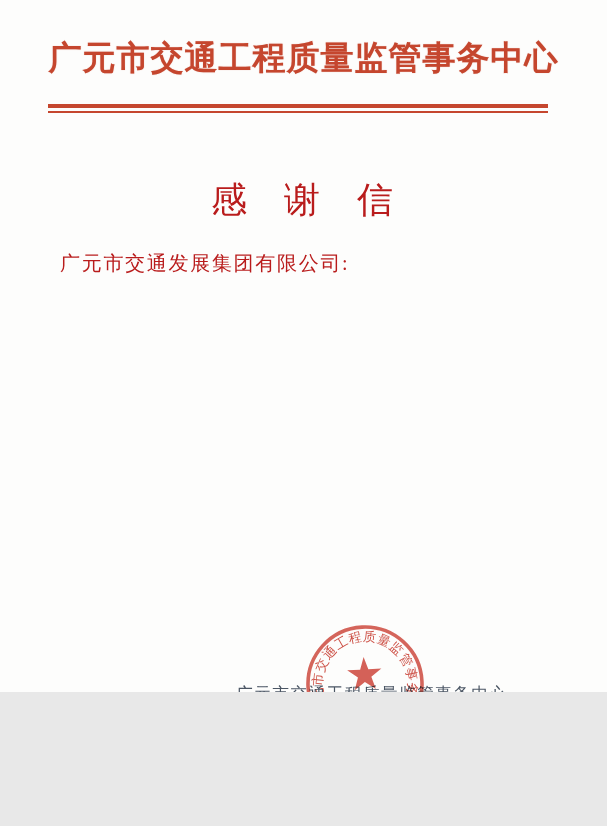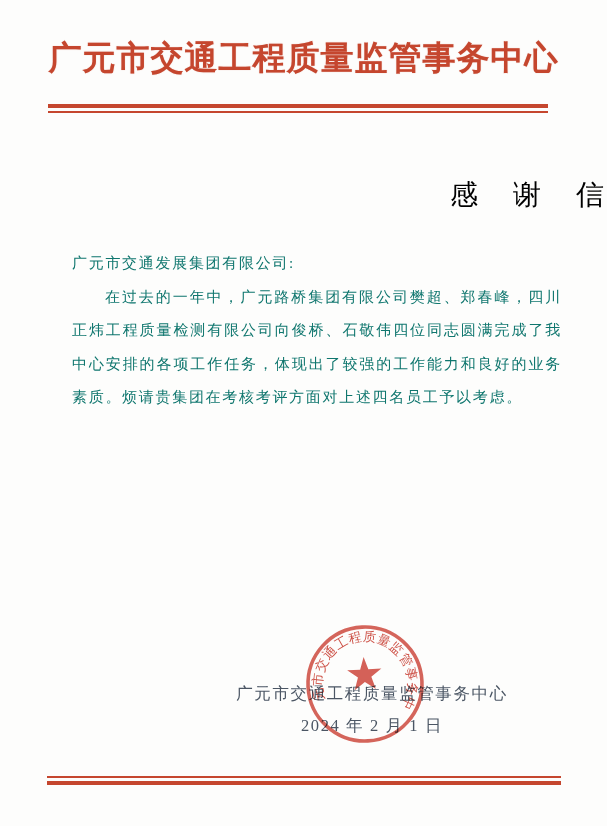--- a/index.html
+++ b/index.html
@@ -1,18 +1,18 @@
 <!DOCTYPE html>
 <html><head>
 <meta charset="utf-8">
 <style>
   html,body{margin:0;padding:0;background:#e8e8e8;}
   .page{
     position:relative;
-    width:607px;height:826px;
+    width:607px;height:692px;
     margin:0 auto;
     background:#fdfdfc;
     overflow:hidden;
     font-family:"Liberation Serif","DejaVu Serif",serif;
   }
   
   .org-header{
     position:absolute;top:36px;left:0;right:0;
     text-align:center;
     font-weight:700;
@@ -22,34 +22,34 @@
     text-shadow:0 0 1px rgba(197,70,46,.45);
   }
   .rule{position:absolute;background:#c5462e;}
   .rule-top-thick{top:104px;left:48px;width:500px;height:4px;}
   .rule-top-thin{top:111px;left:48px;width:500px;height:2px;}
   .rule-bottom-thin{top:776px;left:47px;width:514px;height:2px;}
   .rule-bottom-thick{top:781px;left:47px;width:514px;height:4px;}
   
   .letter-title{
     position:absolute;top:176px;left:0;right:0;
-    text-align:right;
-    font-size:28px;
-    color:#000000;
+    text-align:center;
+    font-size:36px;
+    color:#b91c1c;
     word-spacing:22px;
     letter-spacing:3px;
     font-weight:500;
   }
   
   .body-text{
-    position:absolute;top:247px;left:72px;width:490px;
-    font-size:15px;
+    position:absolute;top:247px;left:60px;width:490px;
+    font-size:20px;
     line-height:33.5px;
     letter-spacing:1.7px;
-    color:#0f766e;
+    color:#b91c1c;
     text-align:justify;
   }
   .body-text p{margin:0;text-indent:2.2em;}
   .body-text .salutation{text-indent:0;}
   
   .signature-block{
     position:absolute;top:678px;right:70px;width:330px;
     text-align:center;
     color:#4b5664;
     font-size:16.5px;
@@ -71,21 +71,20 @@
 <div class="page">
 
   <div class="org-header">广元市交通工程质量监管事务中心</div>
   <div class="rule rule-top-thick"></div>
   <div class="rule rule-top-thin"></div>
 
   <div class="letter-title">感 谢 信</div>
 
   <div class="body-text">
     <p class="salutation">广元市交通发展集团有限公司:</p>
-    <p>在过去的一年中，广元路桥集团有限公司樊超、郑春峰，四川正炜工程质量检测有限公司向俊桥、石敬伟四位同志圆满完成了我中心安排的各项工作任务，体现出了较强的工作能力和良好的业务素质。烦请贵集团在考核考评方面对上述四名员工予以考虑。</p>
   </div>
 
   <div class="signature-block">
     <div>广元市交通工程质量监管事务中心</div>
     <div>2024 年 2 月 1 日</div>
   </div>
 
   <div class="seal">
     <svg width="122" height="124" viewBox="0 0 122 124">
       <circle cx="61" cy="62" r="57" fill="none" stroke="#cc3d31" stroke-width="3.6" opacity="0.9"></circle>

